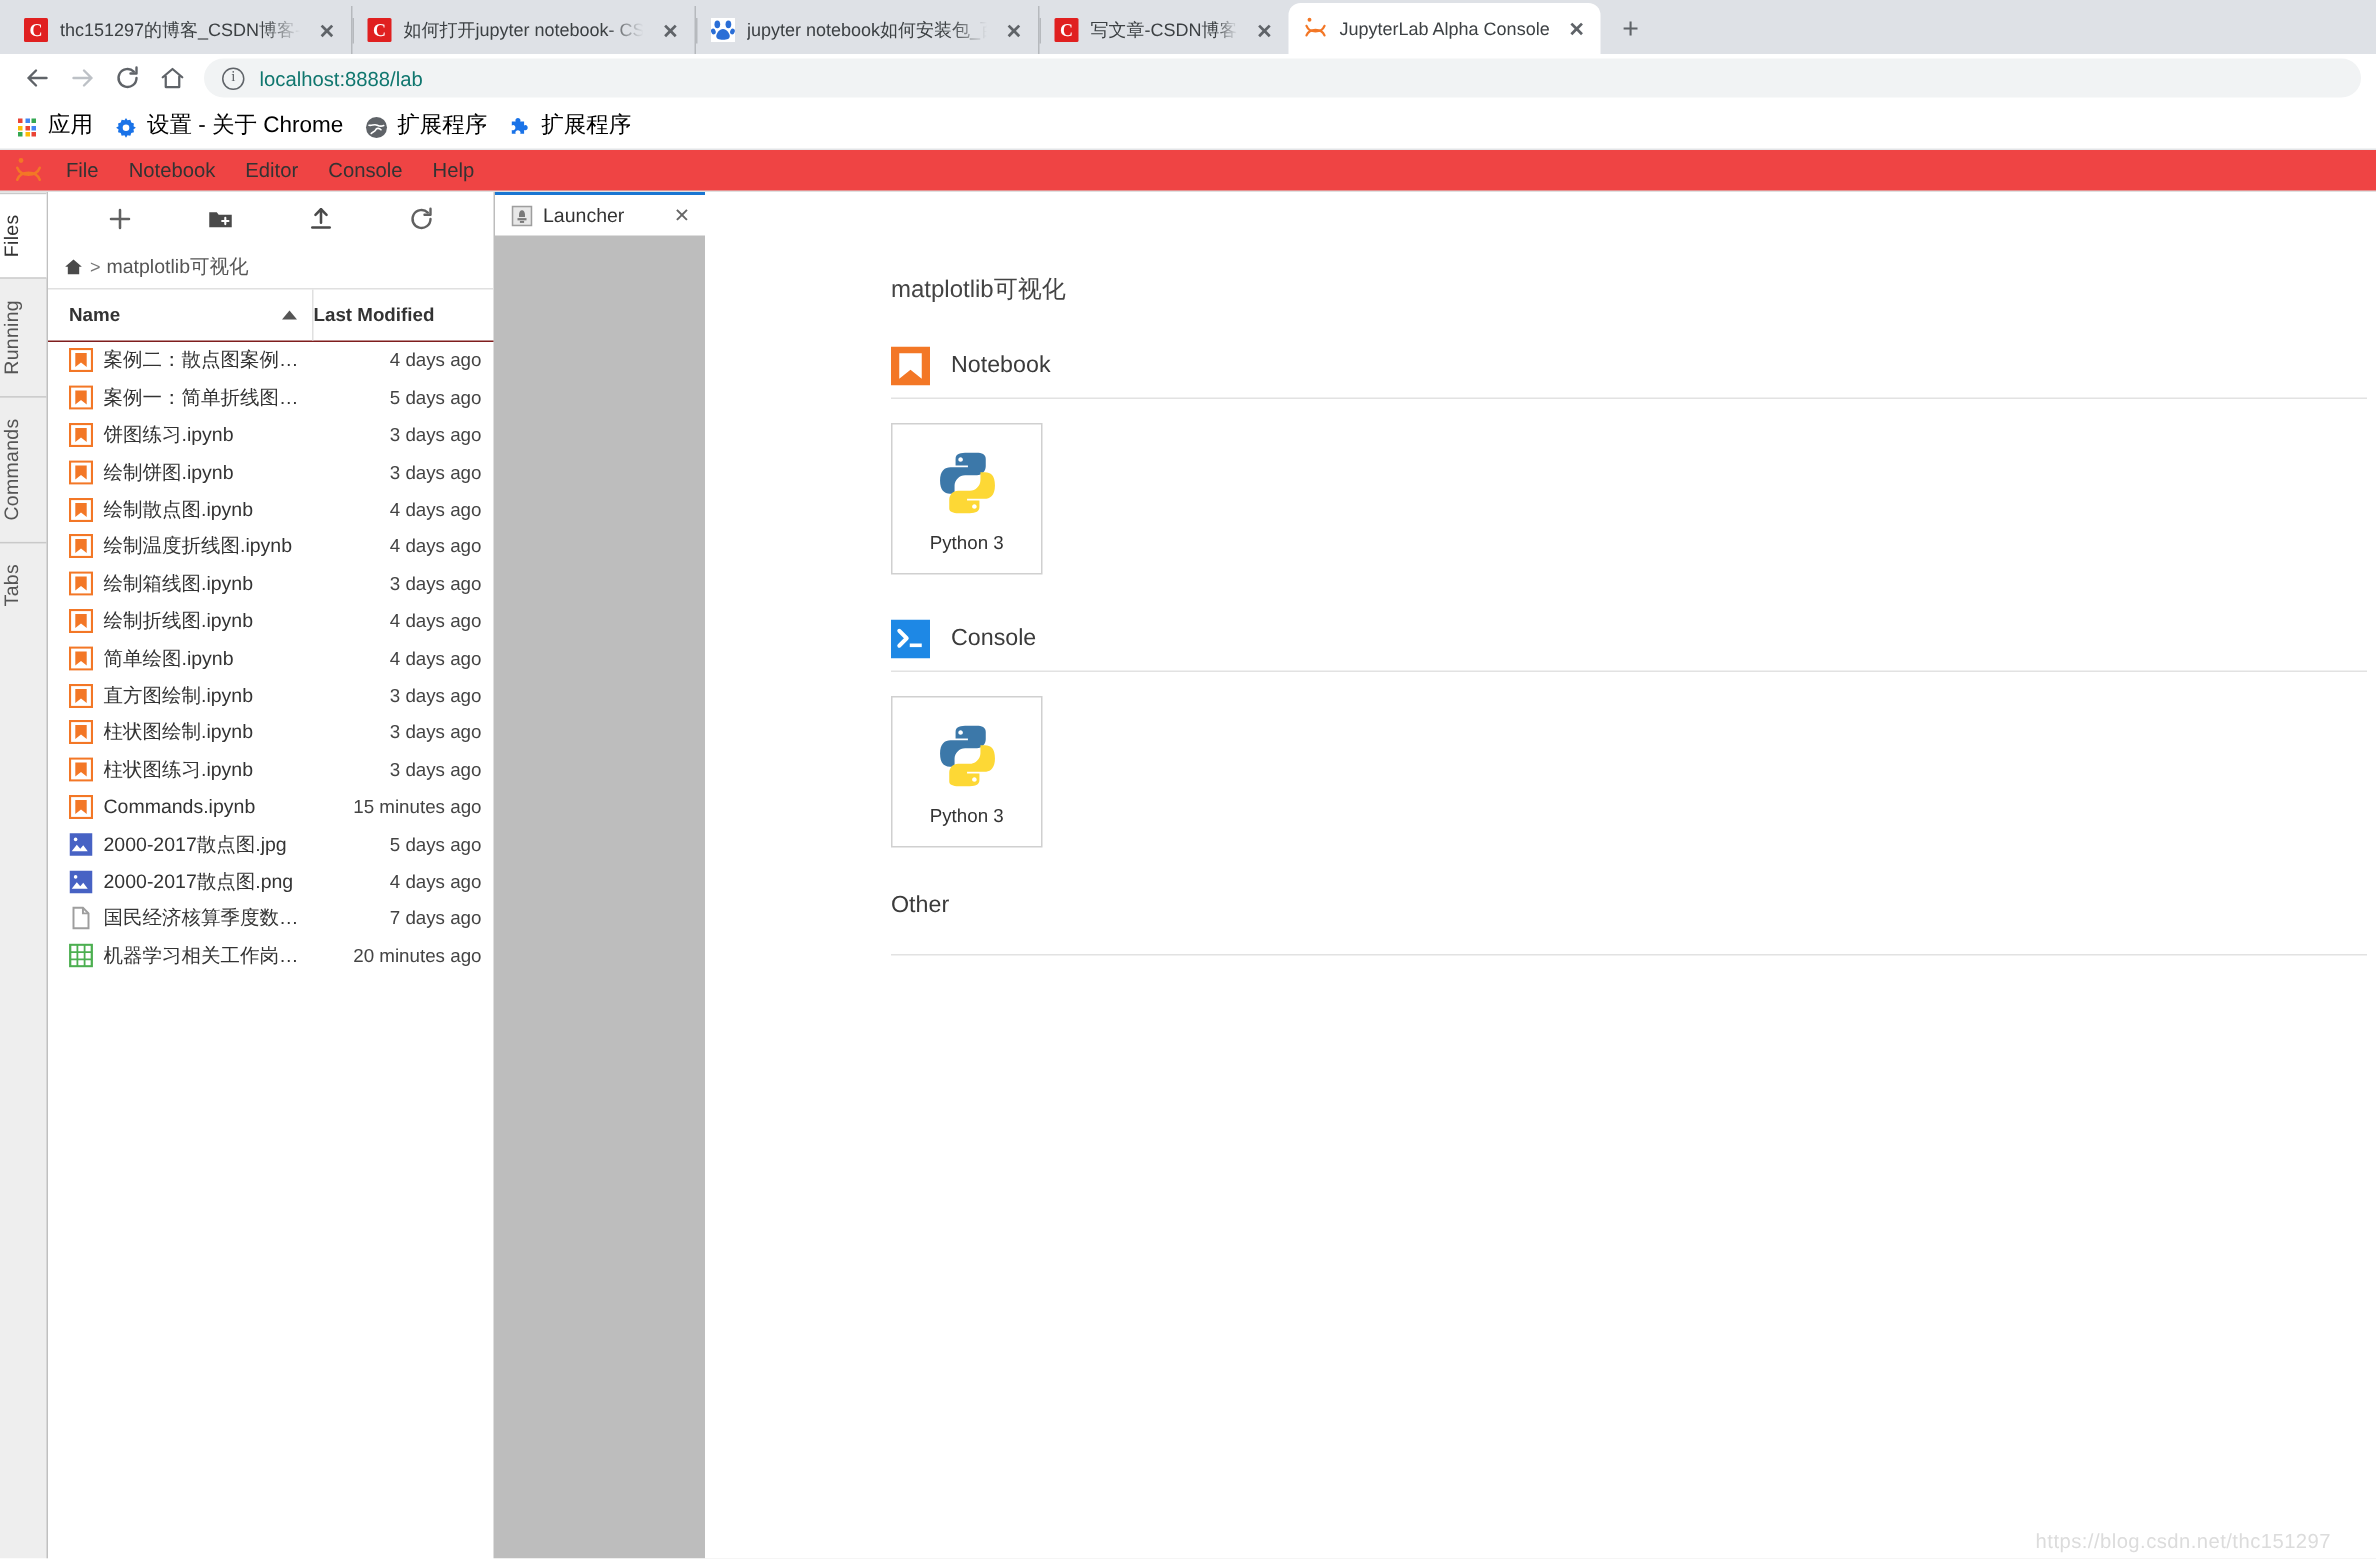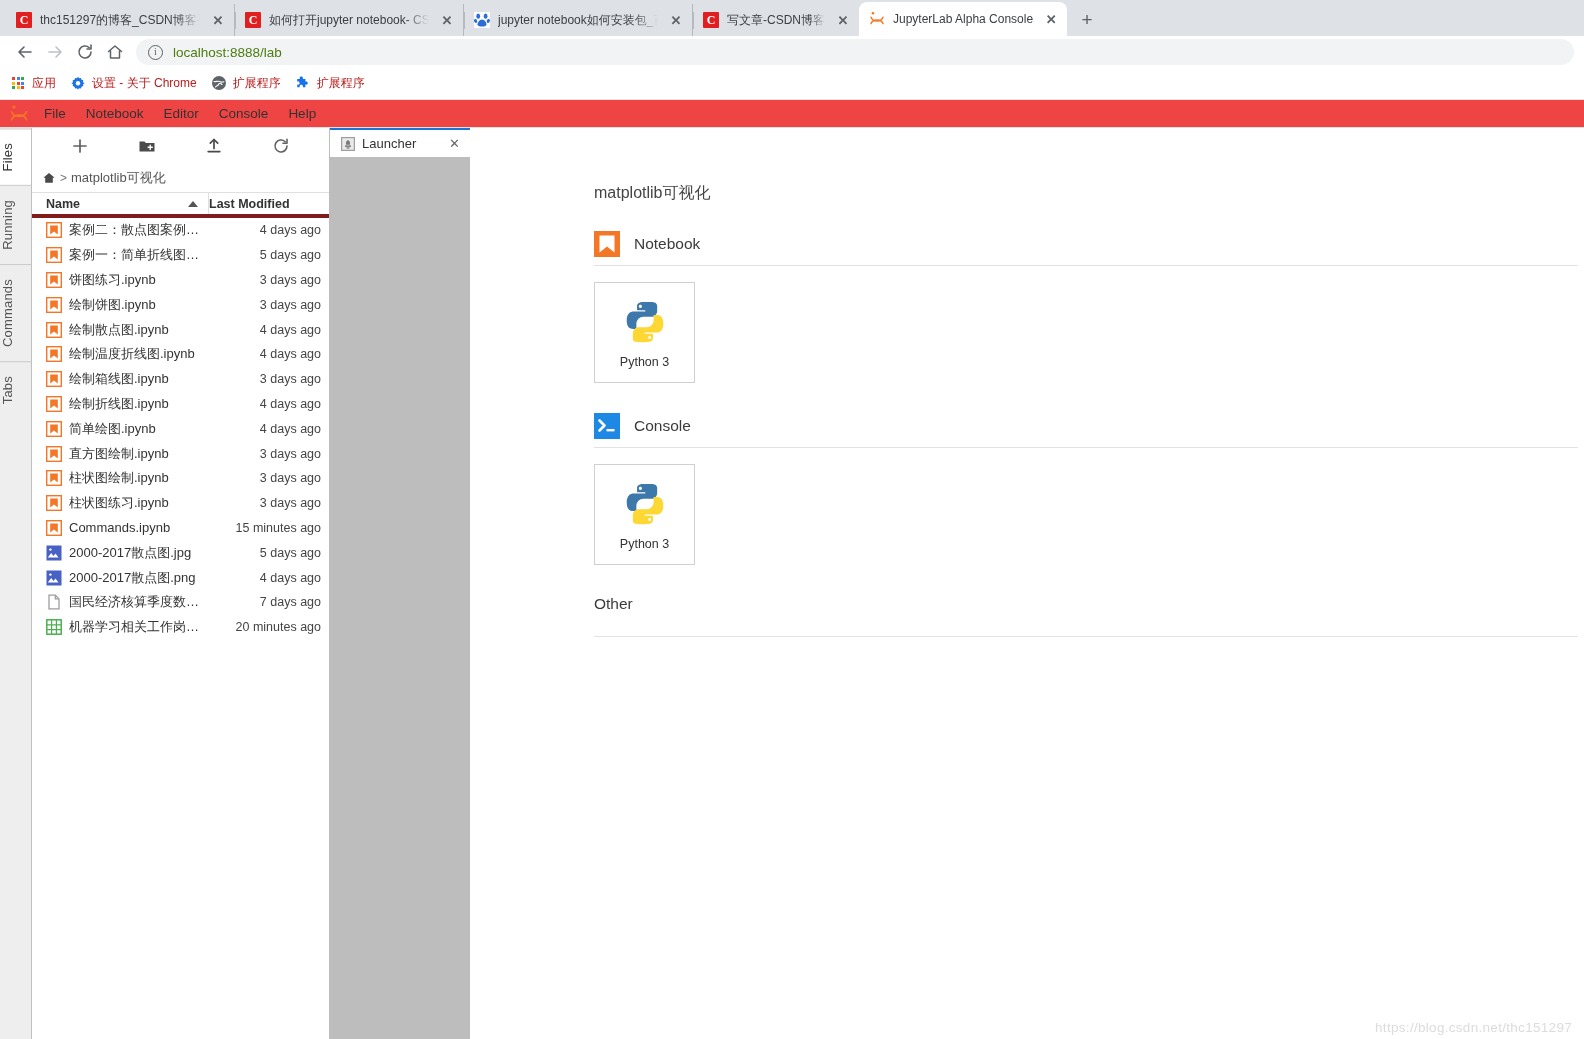--- a/index.html
+++ b/index.html
@@ -121,37 +121,37 @@
     color: #5f6368;
     font-size: 10px;
     line-height: 12.5px;
     text-align: center;
     margin-right: 10px;
     font-family: "Liberation Serif", serif;
     flex: 0 0 15px;
   }
   .omnibox .url {
     font-size: 13.5px;
-    color: #4d7c0f;
+    color: #0f766e;
   }
 
   .bookmarks-bar {
     height: 32px;
     background: #ffffff;
     display: flex;
     align-items: center;
     padding: 0 10px;
     border-bottom: 1px solid #e3e5e8;
   }
   .bm {
     display: flex;
-    align-items: flex-start;
+    align-items: flex-end;
     margin-right: 14px;
-    font-size: 12px;
-    color: #b91c1c;
+    font-size: 15px;
+    color: #000000;
   }
   .bm-ic { width: 16px; height: 16px; margin-right: 6px; flex:0 0 16px; }
   .apps-grid {
     display: grid;
     grid-template-columns: repeat(3, 3px);
     grid-template-rows: repeat(3, 3px);
     gap: 1.5px;
   }
   .apps-grid i { display:block; width:3px; height:3px; }
 
@@ -230,25 +230,25 @@
     height: 28px;
     display: flex;
     align-items: center;
     padding: 0 10px;
     font-size: 13px;
     color: #555;
     gap: 4px;
   }
   .fb-breadcrumb .sep { color:#777; font-size: 12px; }
   .fb-header {
-    height: 26px;
+    height: 36px;
     display: flex;
     align-items: center;
     border-top: 1px solid #e0e0e0;
-    border-bottom: 4px solid #7f1d1d;
+    border-bottom: 1px solid #7f1d1d;
     font-size: 12.5px;
     font-weight: bold;
     color: #333;
   }
   .fb-header .col-name {
     flex: 1;
     display: flex;
     align-items: center;
     padding-left: 14px;
     border-right: 1px solid #e0e0e0;
@@ -372,21 +372,21 @@
   .lc-card .c-ico { width: 52px; height: 52px; display:flex; align-items:center; justify-content:center;}
   .lc-card .c-label { font-size: 12.5px; color: #333; }
   .lc-gap-1 { height: 30px; }
   .lc-other-label {
     font-size: 15.5px;
     color: #3b3b3b;
     margin-bottom: 23px;
   }
   .watermark {
     position: absolute;
-    right: 12px;
+    right: 30px;
     bottom: 4px;
     font-size: 13.5px;
     color: #dcdcdc;
     letter-spacing: 0.3px;
   }
   .jp-main-inner {
     flex: 1;
     display: flex;
     min-height: 0;
   }

